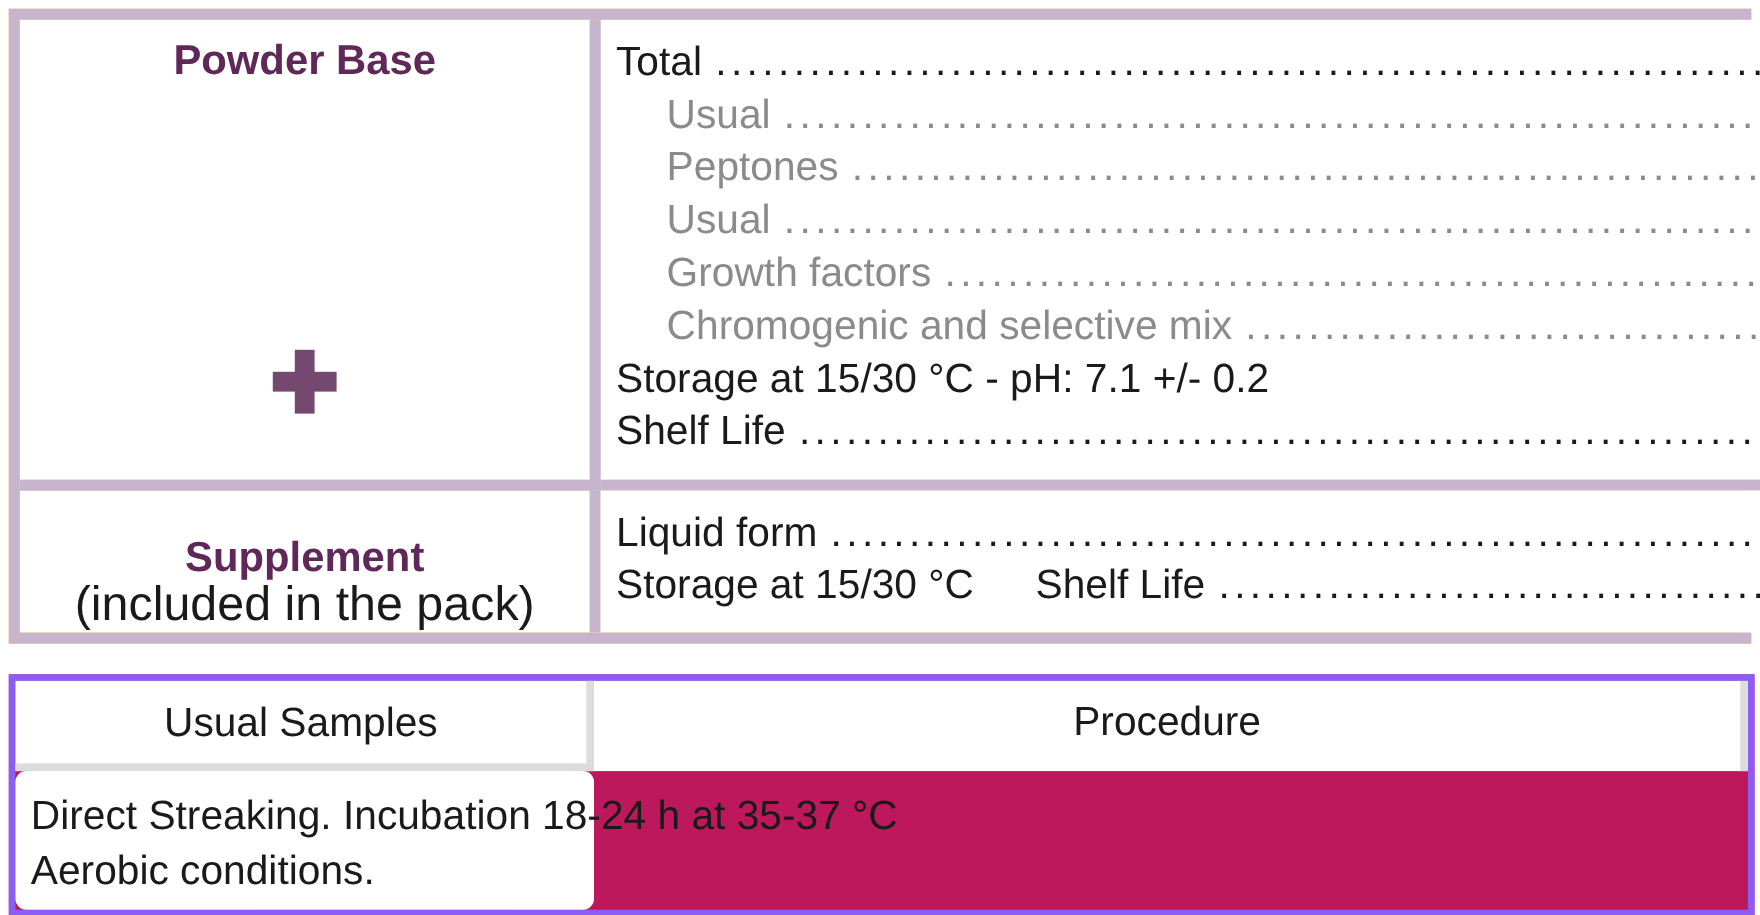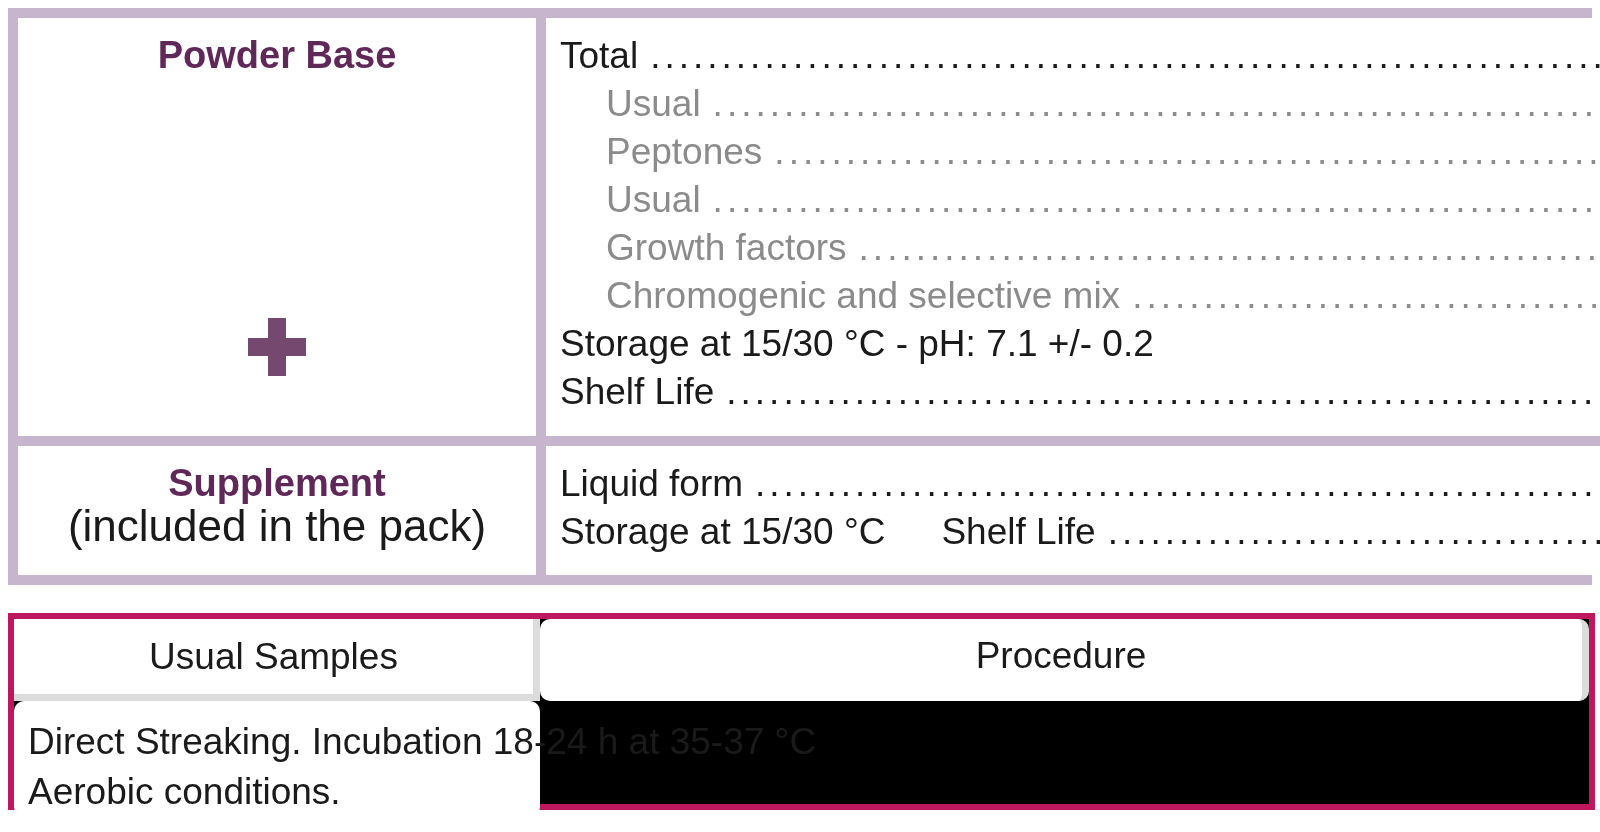--- a/index.html
+++ b/index.html
@@ -79,60 +79,60 @@
     min-width: 16px;
   }
   .leader::after {
     content: "........................................................................................................................................................................................................";
     letter-spacing: 4px;
   }
   .sub { color: #8b8b8b; padding-left: 46px; }
   .plain-line { white-space: nowrap; }
 
   .supp-cell { text-align: center; padding-top: 14px; }
-  .supp-title { font-size: 38px; font-weight: bold; color: #5f2859; line-height: 46px; }
+  .supp-title { font-size: 38px; font-weight: bold; color: #5f2859; line-height: 46px; margin-top: 24px; }
   .supp-sub   { font-size: 44px; color: #1a1a1a; line-height: 40px; }
 
   .liquid-cell {
     padding: 14px 36px 0 14px;
     font-size: 37px;
     line-height: 48px;
     color: #1a1a1a;
   }
   .gap-56 { display: inline-block; width: 56px; }
 
   
   .info-table {
     position: absolute;
     left: 8px;
     top: 613px;
     width: 1587px;
-    height: 197px;
+    height: 220px;
     box-sizing: border-box;
-    border: 6px solid #be185d;
+    border: 6px solid #8b5cf6;
     display: grid;
     grid-template-columns: 526px 1fr;
     grid-template-rows: 82px 1fr;
-    background: #000000;
+    background: #be185d;
   }
   .info-cell { box-sizing: border-box; background: #ffffff; font-size: 37px; color: #1a1a1a; }
   .info-cell.b-right  { border-right: 7px solid #dcdcdc; }
   .info-cell.b-bottom { border-bottom: 7px solid #dcdcdc; }
   .info-label-center {
     display: flex;
     align-items: center;
     justify-content: center;
   }
   .info-text-center {
     display: flex;
     align-items: center;
     padding-left: 14px;
     white-space: nowrap;
   }
-  .info-label-top { text-align: center; padding-top: 16px; border-radius: 10px; }
+  .info-label-top { text-align: center; padding-top: 16px; }
   .info-text-top  { padding: 16px 10px 0 14px; line-height: 50px; border-radius: 10px; }
   .info-text-top div { white-space: nowrap; }
 </style>
 </head>
 <body>
 
 <div class="page">
 
   <div class="main-table">
 

